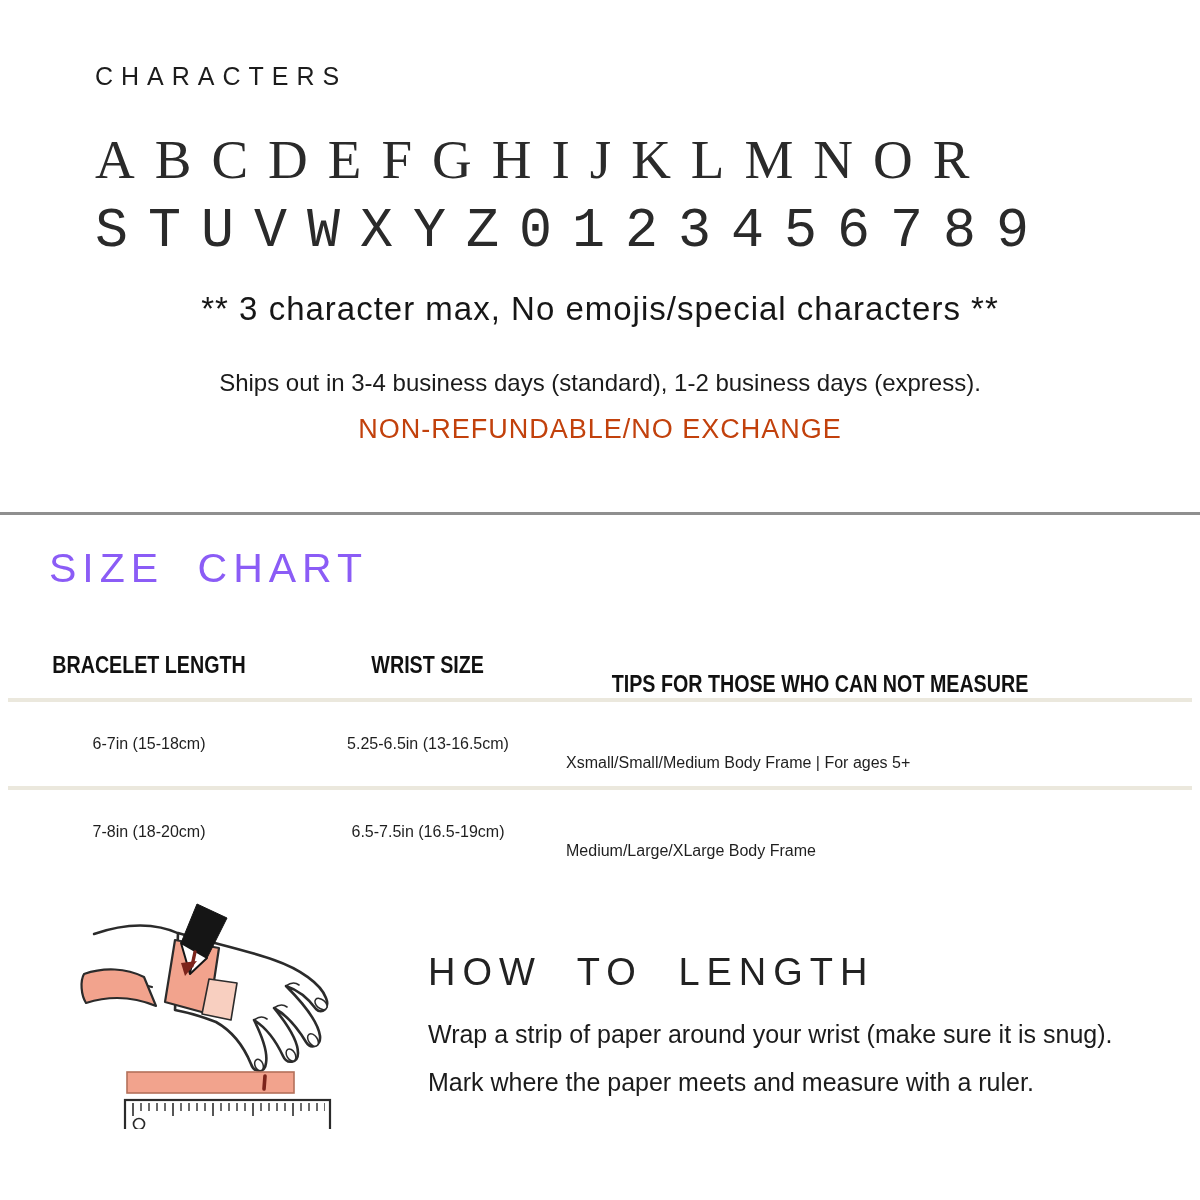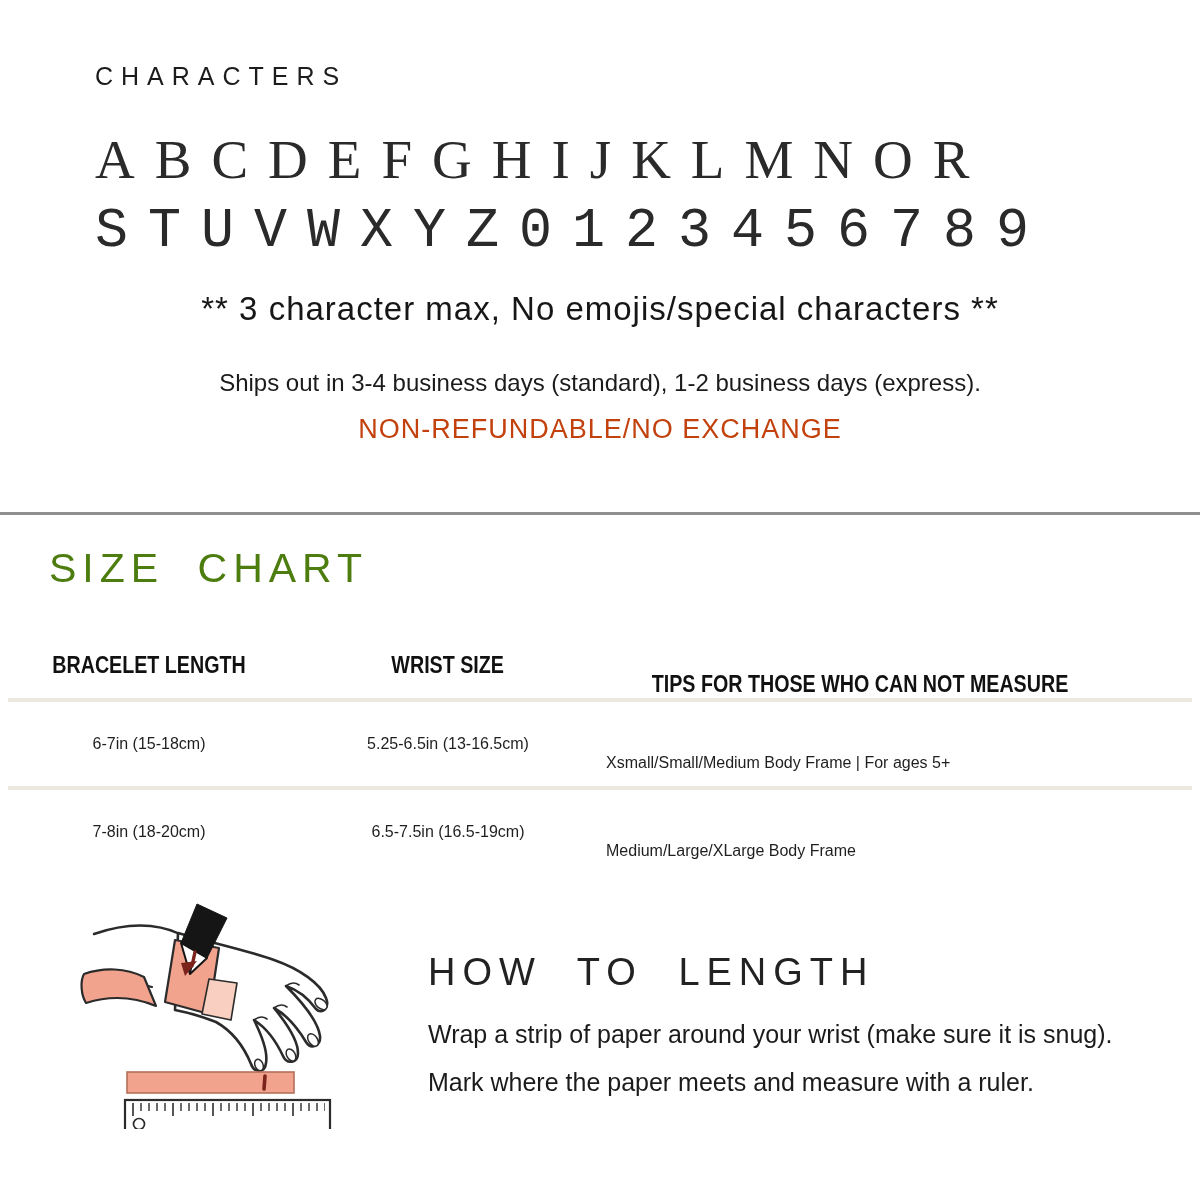--- a/index.html
+++ b/index.html
@@ -17,23 +17,23 @@
   .glyph-row2{top:200px;font-family:Liberation Mono, monospace;}
   .center-line{left:0;width:1200px;text-align:center;white-space:nowrap;}
   .max-note{top:290px;font-size:33px;letter-spacing:1px;color:#161616;}
   .ship-note{top:369px;font-size:24px;letter-spacing:0px;color:#1b1b1b;}
   .refund-note{top:414px;font-size:27px;letter-spacing:1px;color:#c2410c;}
 
   
   .divider{left:0;top:512px;width:1200px;height:3px;background:#8f8f8f;}
 
   
-  .size-title{left:49px;top:545px;font-size:41px;font-weight:300;letter-spacing:6px;word-spacing:16px;color:#4d7c0f;}
+  .size-title{left:49px;top:545px;font-size:41px;font-weight:300;letter-spacing:6px;word-spacing:16px;color:#8b5cf6;}
   .table{left:8px;top:632px;width:1184px;}
-  .trow{display:flex;align-items:center;gap:20px;}
+  .trow{display:flex;align-items:center;}
   .trow.head{height:66px;}
   .trow.body{height:84px;font-size:16px;color:#1f1f1f;}
   .c1{width:282px;text-align:center;}
   .c2{width:276px;text-align:center;}
   .c3{flex:1;text-align:left;margin-top:38px;}
   .th{font-weight:700;font-size:24px;color:#111;white-space:nowrap;}
   .th span{display:inline-block;transform:scaleX(.82);transform-origin:center;letter-spacing:0px;}
   .sep{height:4px;background:#ebe8dd;width:100%;}
 
   

